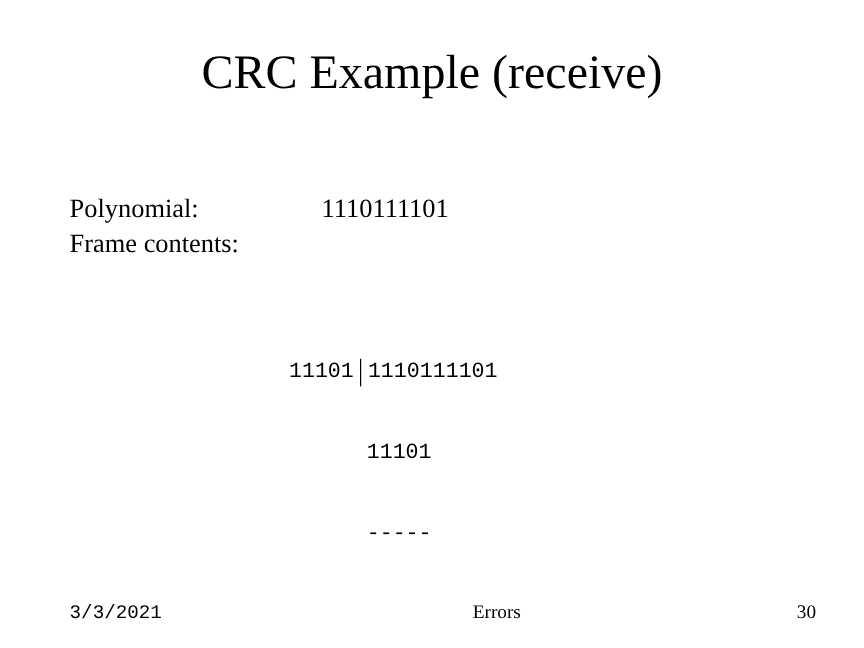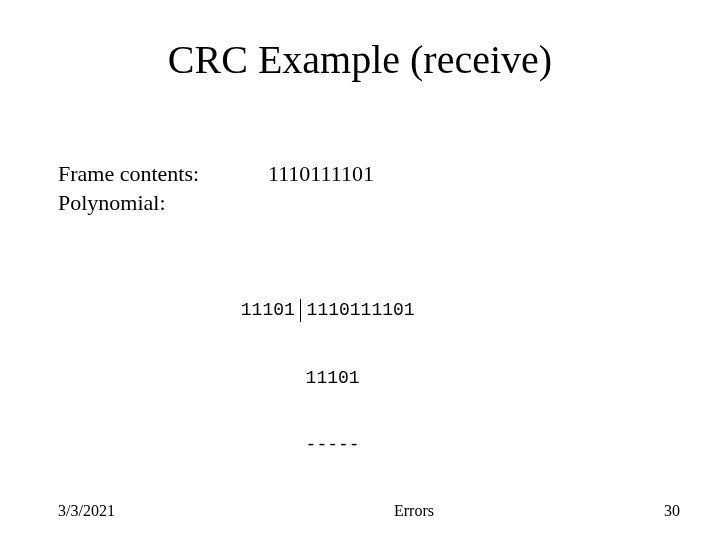--- a/index.html
+++ b/index.html
@@ -80,35 +80,35 @@
   .footer {
     position: absolute;
     bottom: 20px;
     left: 58px;
     right: 40px;
     display: flex;
     justify-content: space-between;
     align-items: baseline;
     font-size: 16px;
   }
-  .footer .fdate { width: 150px; text-align: left; }
+  .footer .fdate { width: 150px; text-align: left; font-family: Liberation Mono, monospace; }
   .footer .ftopic { flex: 1; text-align: center; }
   .footer .fpage { width: 60px; text-align: right; }
 </style>
 </head>
 <body>
 
 <div class="slide">
 
   <div class="title">CRC Example (receive)</div>
 
   <div class="body-row">
     <div class="body-labels">
+      <div>Polynomial:</div>
       <div>Frame contents:</div>
-      <div>Polynomial:</div>
     </div>
     <div class="body-values">
       <div>1110111101</div>
     </div>
   </div>
 
   <div class="division">
     <div class="ldline">
       <span class="divisor">11101</span><span class="dividend">1110111101</span>
     </div>

